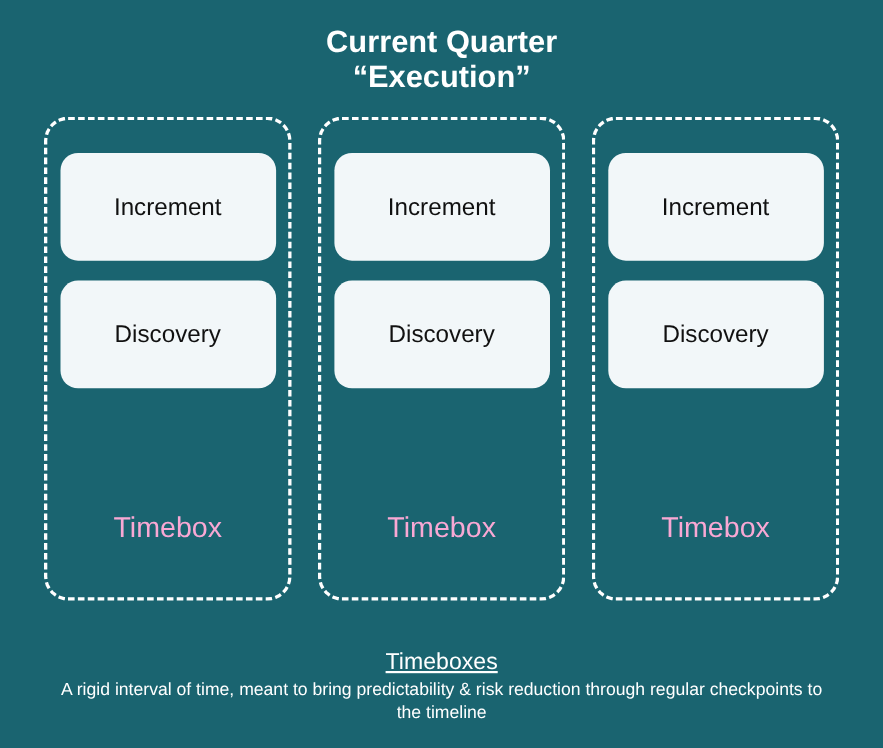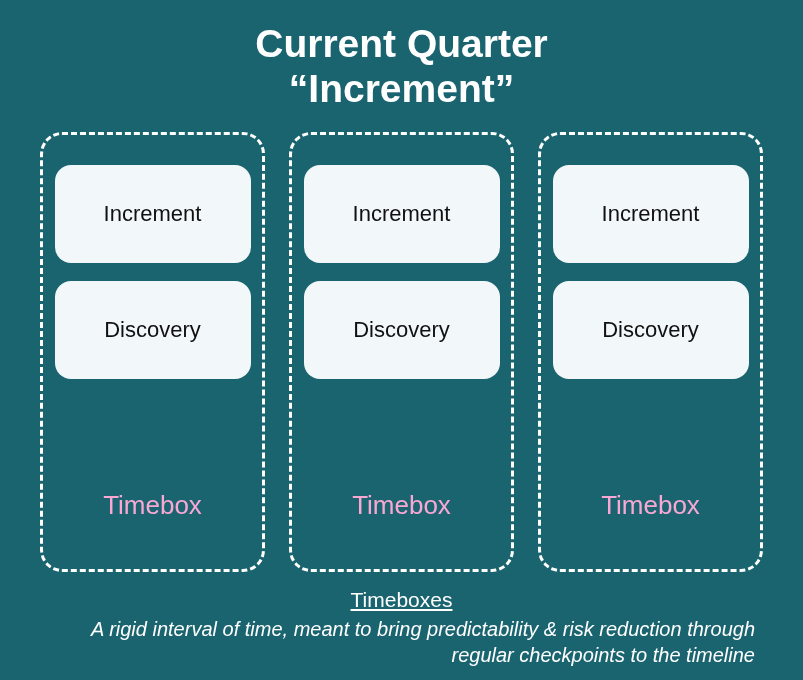--- a/index.html
+++ b/index.html
@@ -7,21 +7,21 @@
   body {
     background: #1a6470;
     font-family: 'Segoe UI', Arial, sans-serif;
     color: #fff;
     padding: 22px 30px 20px 30px;
     display: flex;
     flex-direction: column;
     align-items: center;
   }
   .title {
-    font-size: 39px;
+    font-size: 28px;
     font-weight: 800;
     text-align: center;
     line-height: 1.15;
     margin-bottom: 20px;
   }
   .columns {
     display: flex;
     gap: 24px;
     justify-content: center;
     width: 100%;
@@ -62,32 +62,30 @@
     margin-top: 16px;
     padding: 0 18px;
   }
   .footer-heading {
     font-weight: 400;
     font-size: 21px;
     text-decoration: underline;
     margin-bottom: 4px;
   }
   .footer-desc {
-    font-style: italic;
-    font-size: 20px;
+    font-size: 16px;
     line-height: 1.3;
-    text-align: right;
   }
 </style>
 </head>
 <body>
 
 <div class="title">
   <div>Current Quarter</div>
-  <div>“Increment”</div>
+  <div>“Execution”</div>
 </div>
 
 <div class="columns">
 
   <div class="timebox">
     <div class="card">
       <span>Increment</span>
     </div>
     <div class="card">
       <span>Discovery</span>

